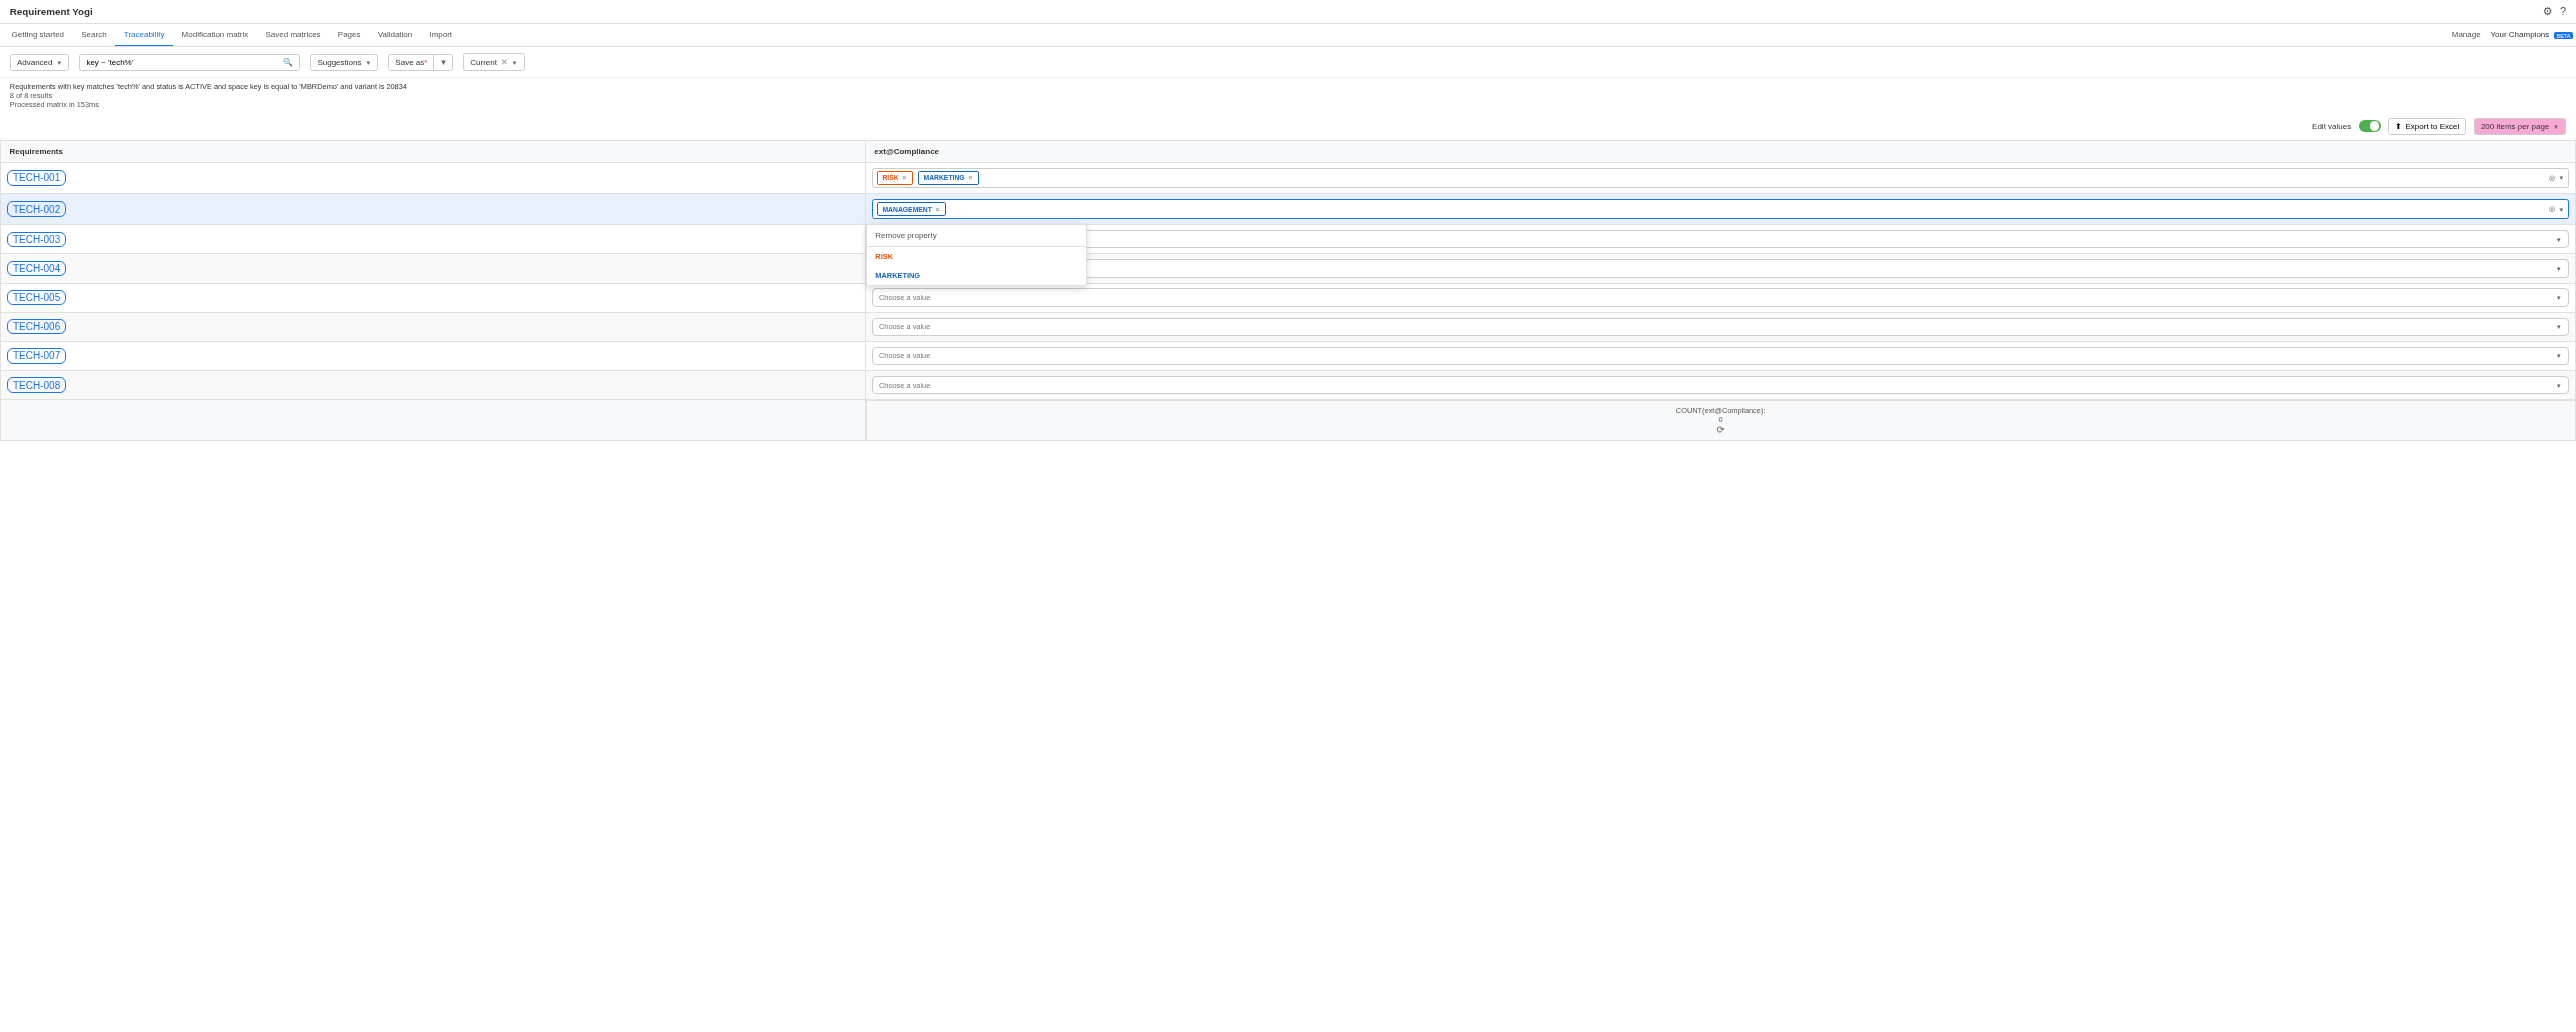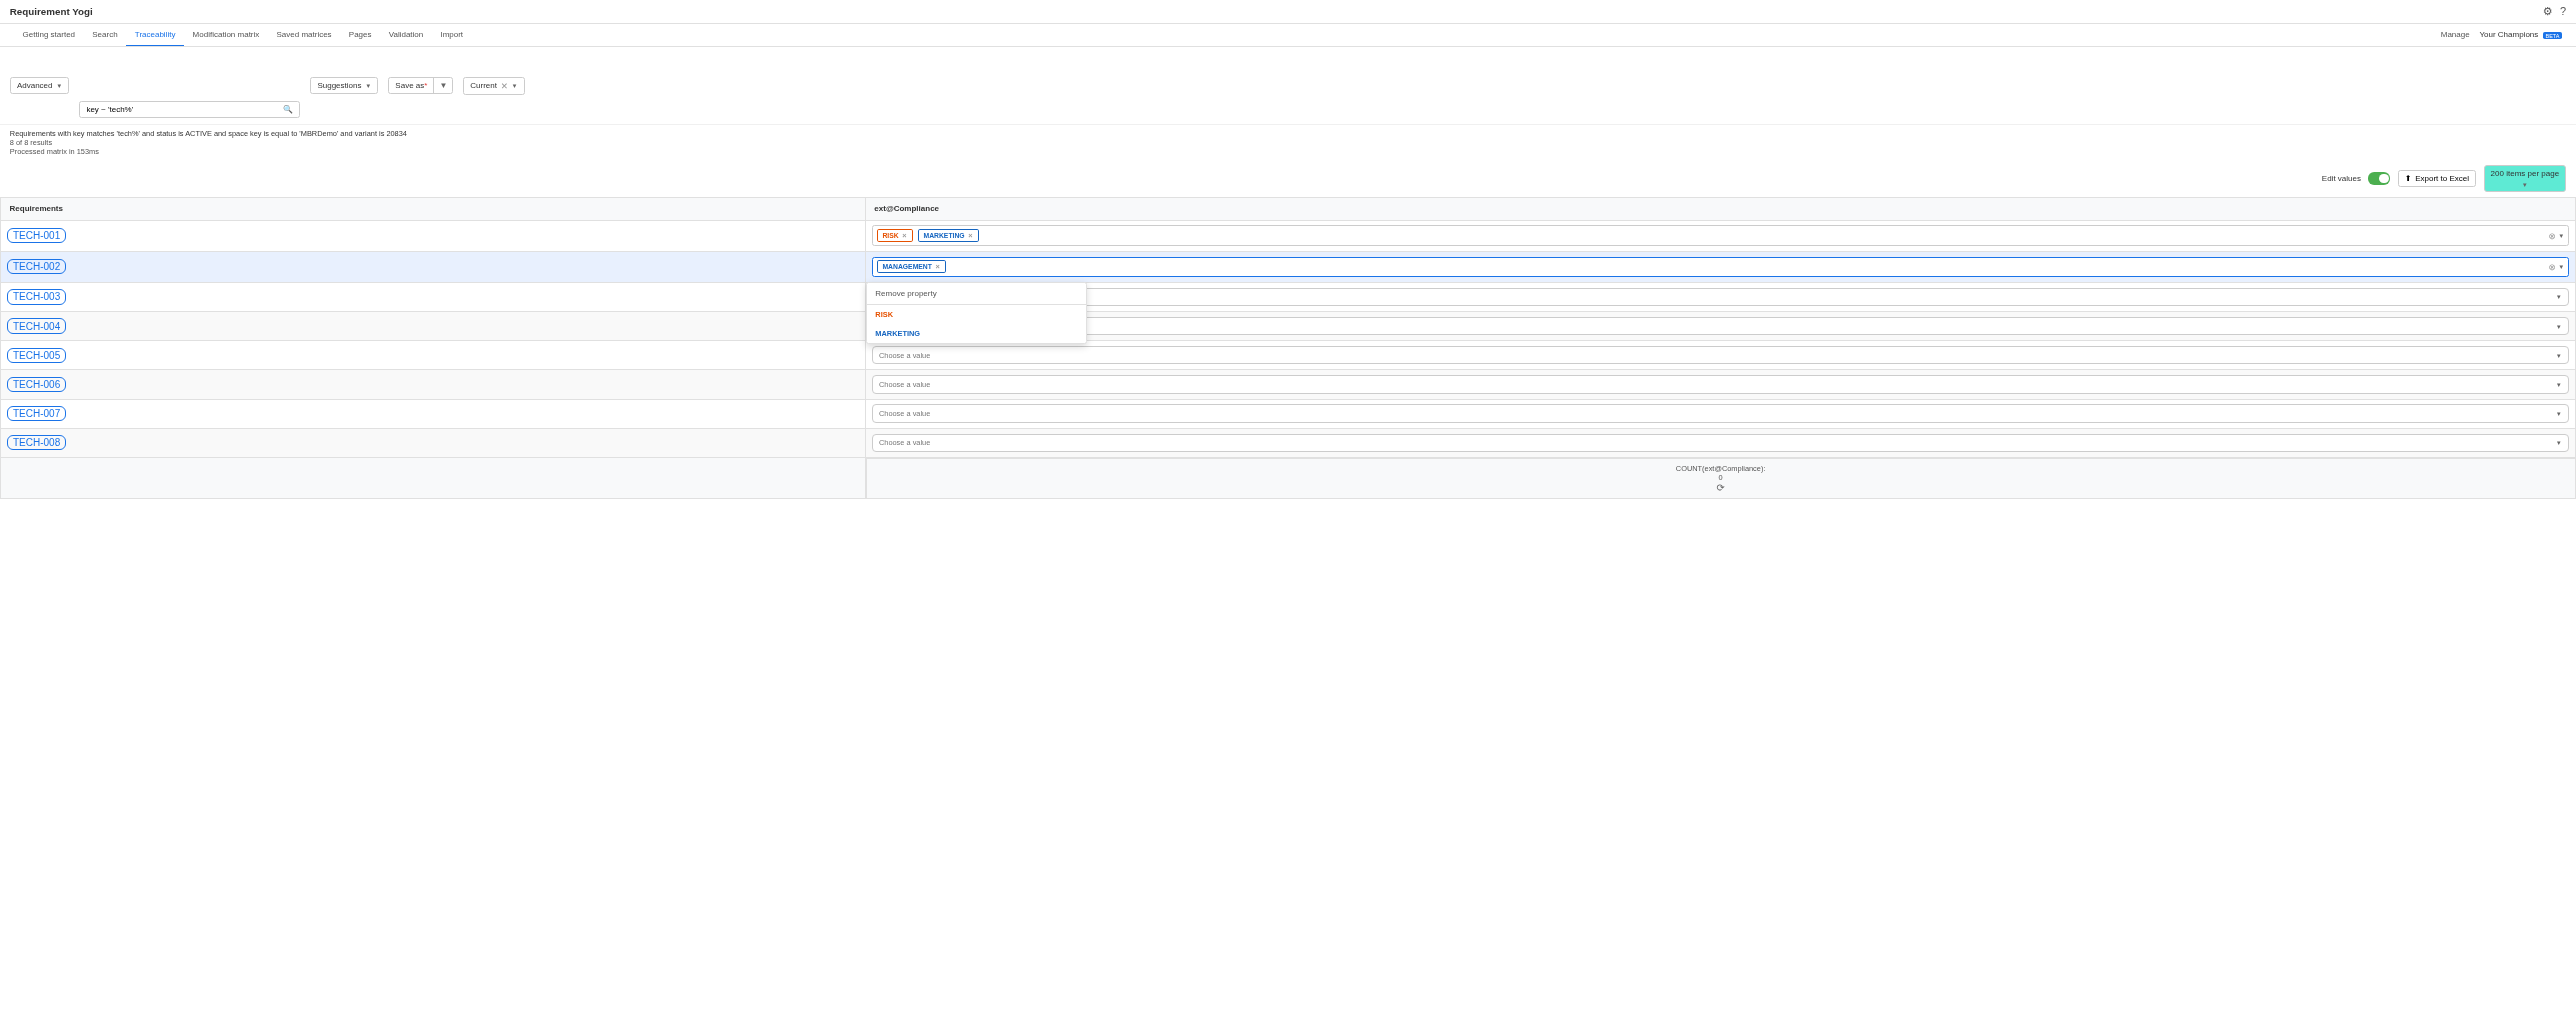--- a/index.html
+++ b/index.html
@@ -5,33 +5,33 @@
     * { box-sizing: border-box; margin: 0; padding: 0; }
     body { font-family: -apple-system, BlinkMacSystemFont, 'Segoe UI', Arial, sans-serif; font-size: 8px; color: #333; background: #fff; }
 
     
     .app-header { display: flex; align-items: center; justify-content: space-between; padding: 4.9px 9.8px; border-bottom: 0.6px solid #e0e0e0; }
     .app-title { font-size: 9.8px; font-weight: 600; color: #333; }
     .header-icons { display: flex; gap: 7.4px; align-items: center; }
     .icon-btn { background: none; border: none; cursor: pointer; color: #555; font-size: 11px; display: flex; align-items: center; }
 
     
-    .nav-bar { display: flex; align-items: center; justify-content: space-between; padding: 0 14px; border-bottom: 0.6px solid #e0e0e0; text-align: center; }
+    .nav-bar { display: flex; align-items: center; justify-content: space-between; padding: 0 3px; border-bottom: 0.6px solid #e0e0e0; text-align: center; }
     .nav-left { display: flex; gap: 0; }
     .nav-item { padding: 6.1px 8.6px; cursor: pointer; font-size: 8px; color: #555; text-decoration: none; border-bottom: 1.8px solid transparent; }
     .nav-item.active { color: #1a73e8; border-bottom: 1.8px solid #1a73e8; font-weight: 500; }
     .nav-right { display: flex; align-items: center; gap: 9.8px; font-size: 8px; }
     .nav-right a { color: #555; text-decoration: none; cursor: pointer; }
     .beta-badge { background: #1a73e8; color: #fff; font-size: 5.5px; padding: 0.6px 2.5px; border-radius: 1.8px; margin-left: 2.5px; vertical-align: middle; }
 
     
     .toolbar { display: flex; align-items: center; gap: 10px; padding: 6.1px 9.8px; border-bottom: 0.6px solid #f0f0f0; }
     .select-box { display: flex; align-items: center; border: 0.6px solid #ccc; border-radius: 2.5px; padding: 3.1px 6.1px; cursor: pointer; background: #fff; font-size: 8px; gap: 3.7px; }
     .select-box .chevron { color: #666; font-size: 6.1px; }
-    .search-box { display: flex; align-items: center; border: 0.6px solid #ccc; border-radius: 2.5px; padding: 3.1px 6.1px; background: #fff; gap: 3.7px; flex: 1; max-width: 221px; margin-top: 48px; }
+    .search-box { display: flex; align-items: center; border: 0.6px solid #ccc; border-radius: 2.5px; padding: 3.1px 6.1px; background: #fff; gap: 3.7px; flex: 1; max-width: 221px; }
     .search-box input { border: none; outline: none; font-size: 8px; width: 100%; }
     .search-icon { color: #666; cursor: pointer; }
     .save-as-btn { display: flex; align-items: center; border: 0.6px solid #ccc; border-radius: 2.5px; background: #fff; font-size: 8px; cursor: pointer; overflow: hidden; }
     .save-as-btn .main-part { padding: 3.1px 6.1px; border-right: 0.6px solid #ccc; }
     .save-as-btn .required { color: #e53935; }
     .save-as-btn .dropdown-part { padding: 3.1px 4.9px; color: #666; }
     .current-btn { display: flex; align-items: center; border: 0.6px solid #ccc; border-radius: 2.5px; background: #fff; font-size: 8px; cursor: pointer; padding: 3.1px 6.1px; gap: 3.7px; }
     .current-btn .clear-icon { color: #999; font-size: 8.6px; }
     .current-btn .chevron { color: #666; font-size: 6.1px; }
     .suggestions-btn { display: flex; align-items: center; border: 0.6px solid #ccc; border-radius: 2.5px; background: #fff; font-size: 8px; cursor: pointer; padding: 3.1px 6.1px; gap: 3.7px; }
@@ -41,21 +41,21 @@
     .info-bar a { color: #1a73e8; text-decoration: none; }
     .info-bar .query-text { color: #333; }
 
     
     .table-actions { display: flex; align-items: center; justify-content: flex-end; padding: 4.9px 9.8px; gap: 7.4px; }
     .edit-values-label { font-size: 8px; color: #333; }
     .toggle { display: inline-flex; align-items: center; cursor: pointer; }
     .toggle-track { width: 22px; height: 12.3px; border-radius: 6.1px; background: #4caf50; position: relative; transition: background 0.2s; }
     .toggle-thumb { width: 9.8px; height: 9.8px; border-radius: 50%; background: #fff; position: absolute; top: 1.2px; right: 1.2px; }
     .export-btn { display: flex; align-items: center; gap: 3.7px; border: 0.6px solid #ccc; border-radius: 2.5px; background: #fff; font-size: 8px; cursor: pointer; padding: 3.1px 6.1px; }
-    .items-per-page { display: flex; align-items: center; border: 0.6px solid #ccc; border-radius: 3px; background: #5eead4; font-size: 8px; cursor: pointer; padding: 3.1px 6.1px; gap: 3.7px; flex-direction: column; }
+    .items-per-page { display: flex; align-items: center; border: 0.6px solid #ccc; border-radius: 3px; background: #f9a8d4; font-size: 8px; cursor: pointer; padding: 3.1px 6.1px; gap: 3.7px; }
 
     
     .main-table { width: 100%; border-collapse: collapse; }
     .main-table th { background: #f8f9fa; border: 0.6px solid #e0e0e0; padding: 6.1px 8.6px; text-align: left; font-size: 8px; font-weight: 600; }
     .main-table td { border: 0.6px solid #e0e0e0; padding: 4.9px 6.1px; vertical-align: middle; }
     .main-table tr:nth-child(even) { background: #f9f9f9; }
     .main-table tr.highlighted { background: #e8f0fe; }
 
     
     .req-badge { display: inline-block; border: 0.6px solid #1a73e8; color: #1a73e8; padding: 1.2px 4.9px; border-radius: 6px; font-size: 10px; font-weight: 400; cursor: pointer; }

